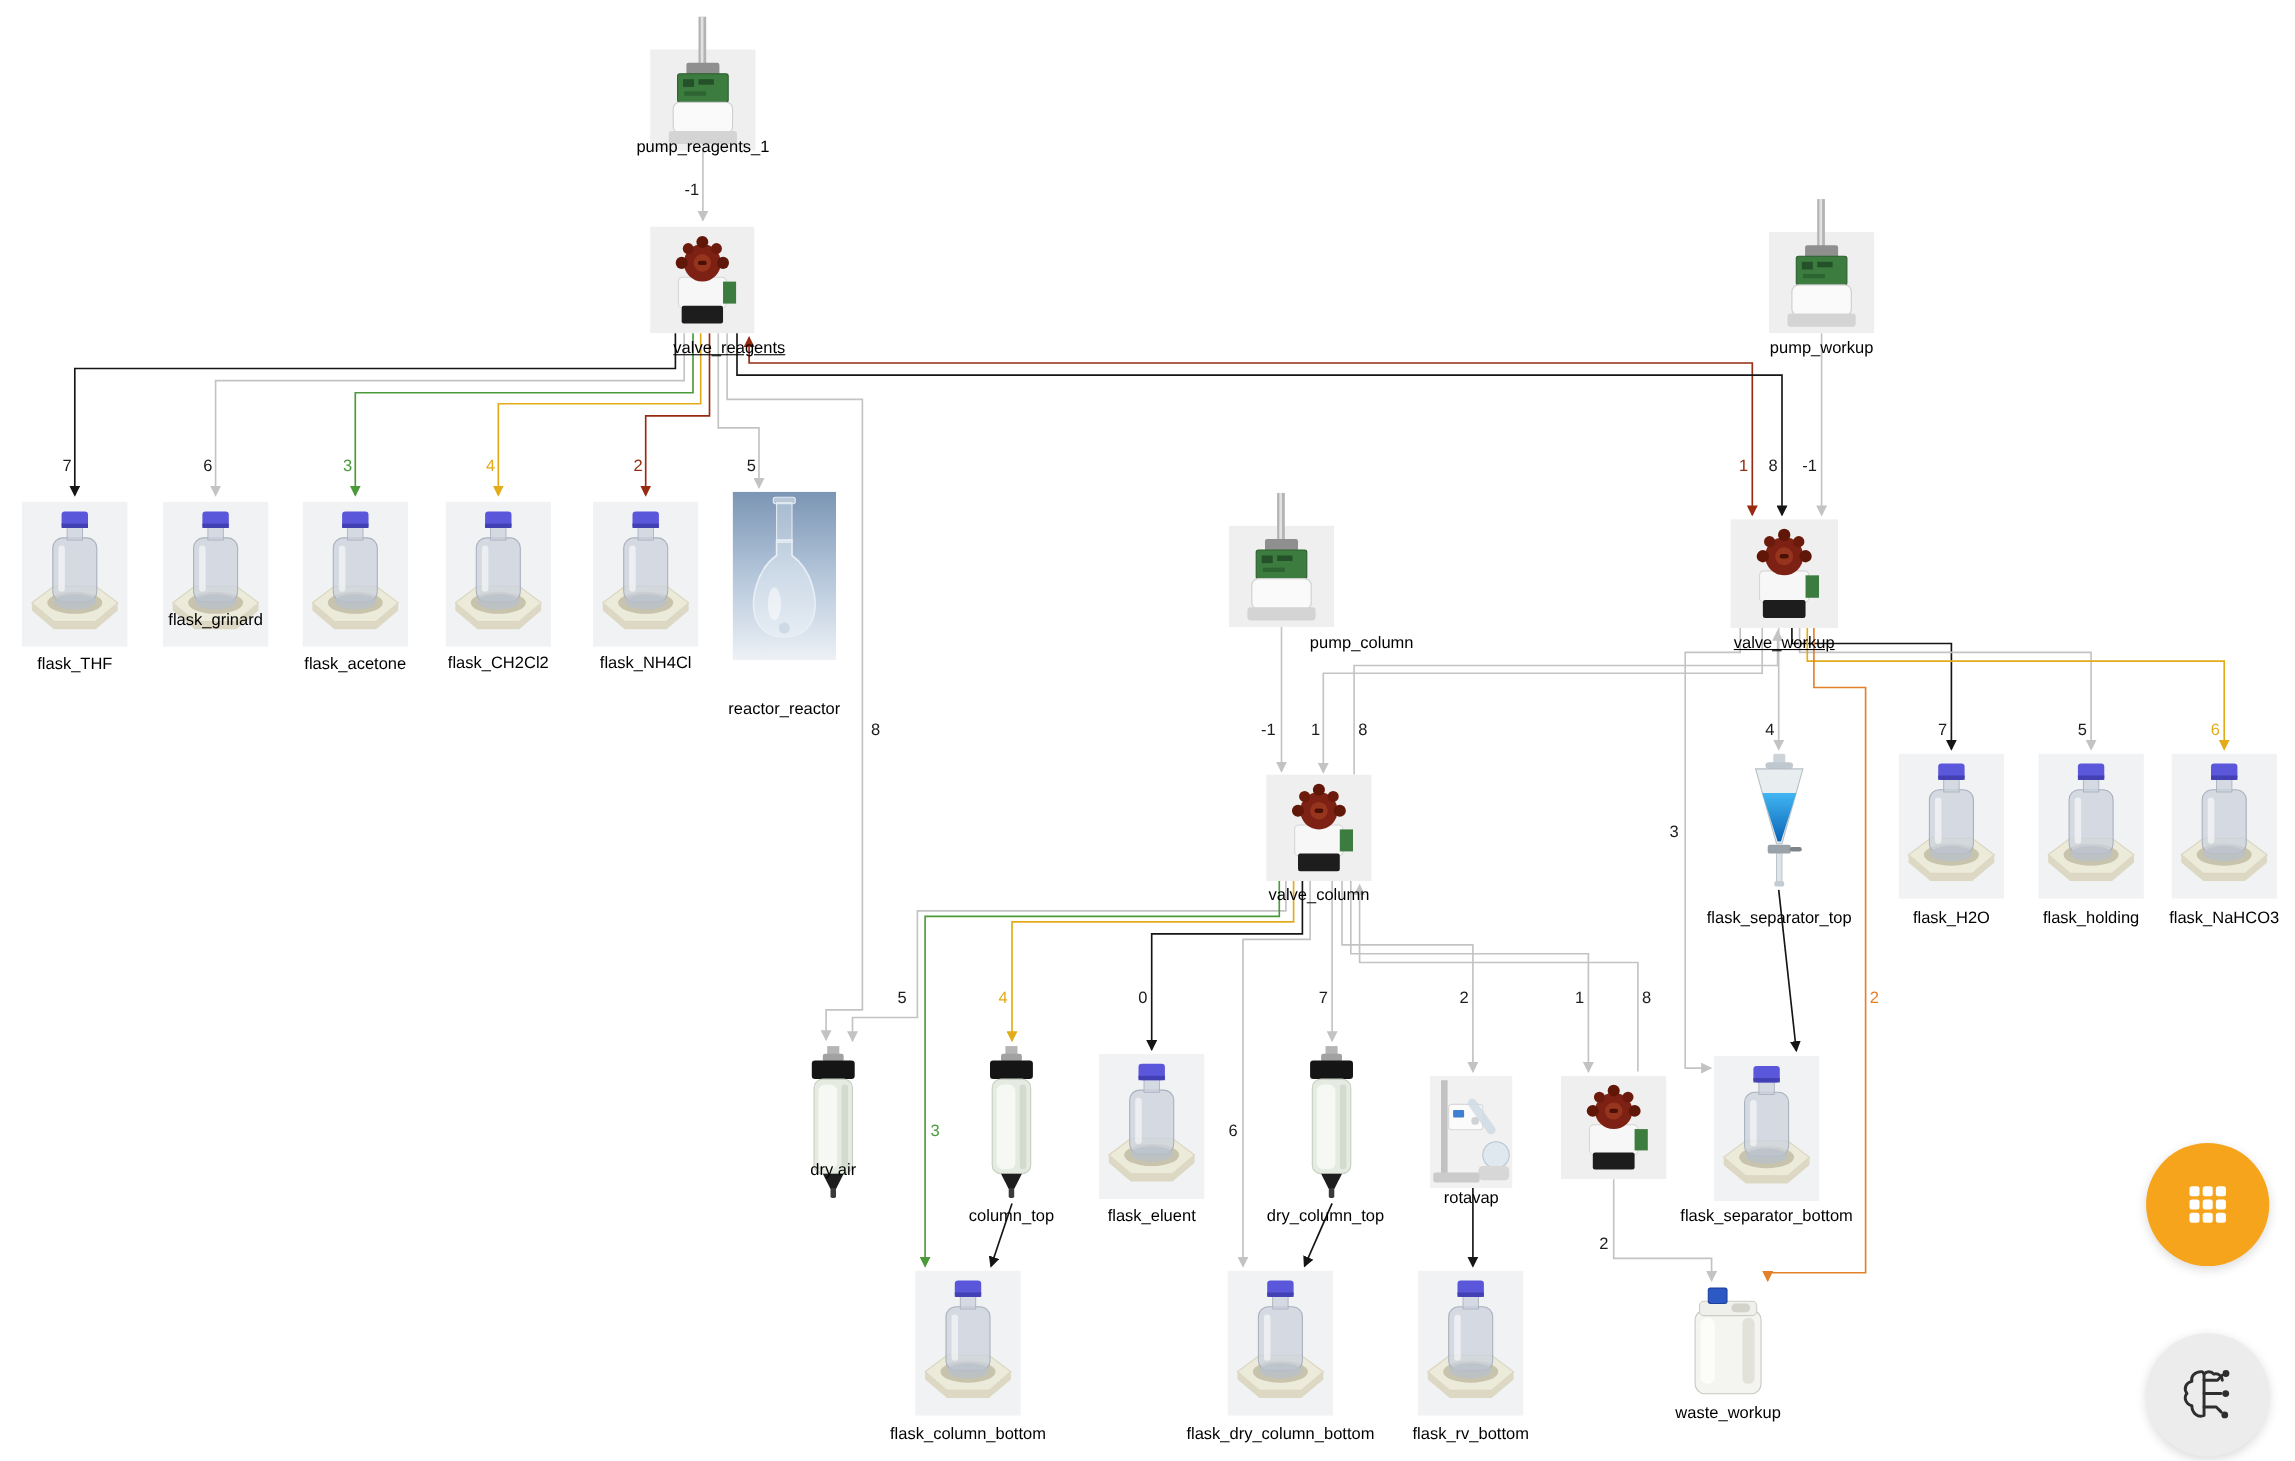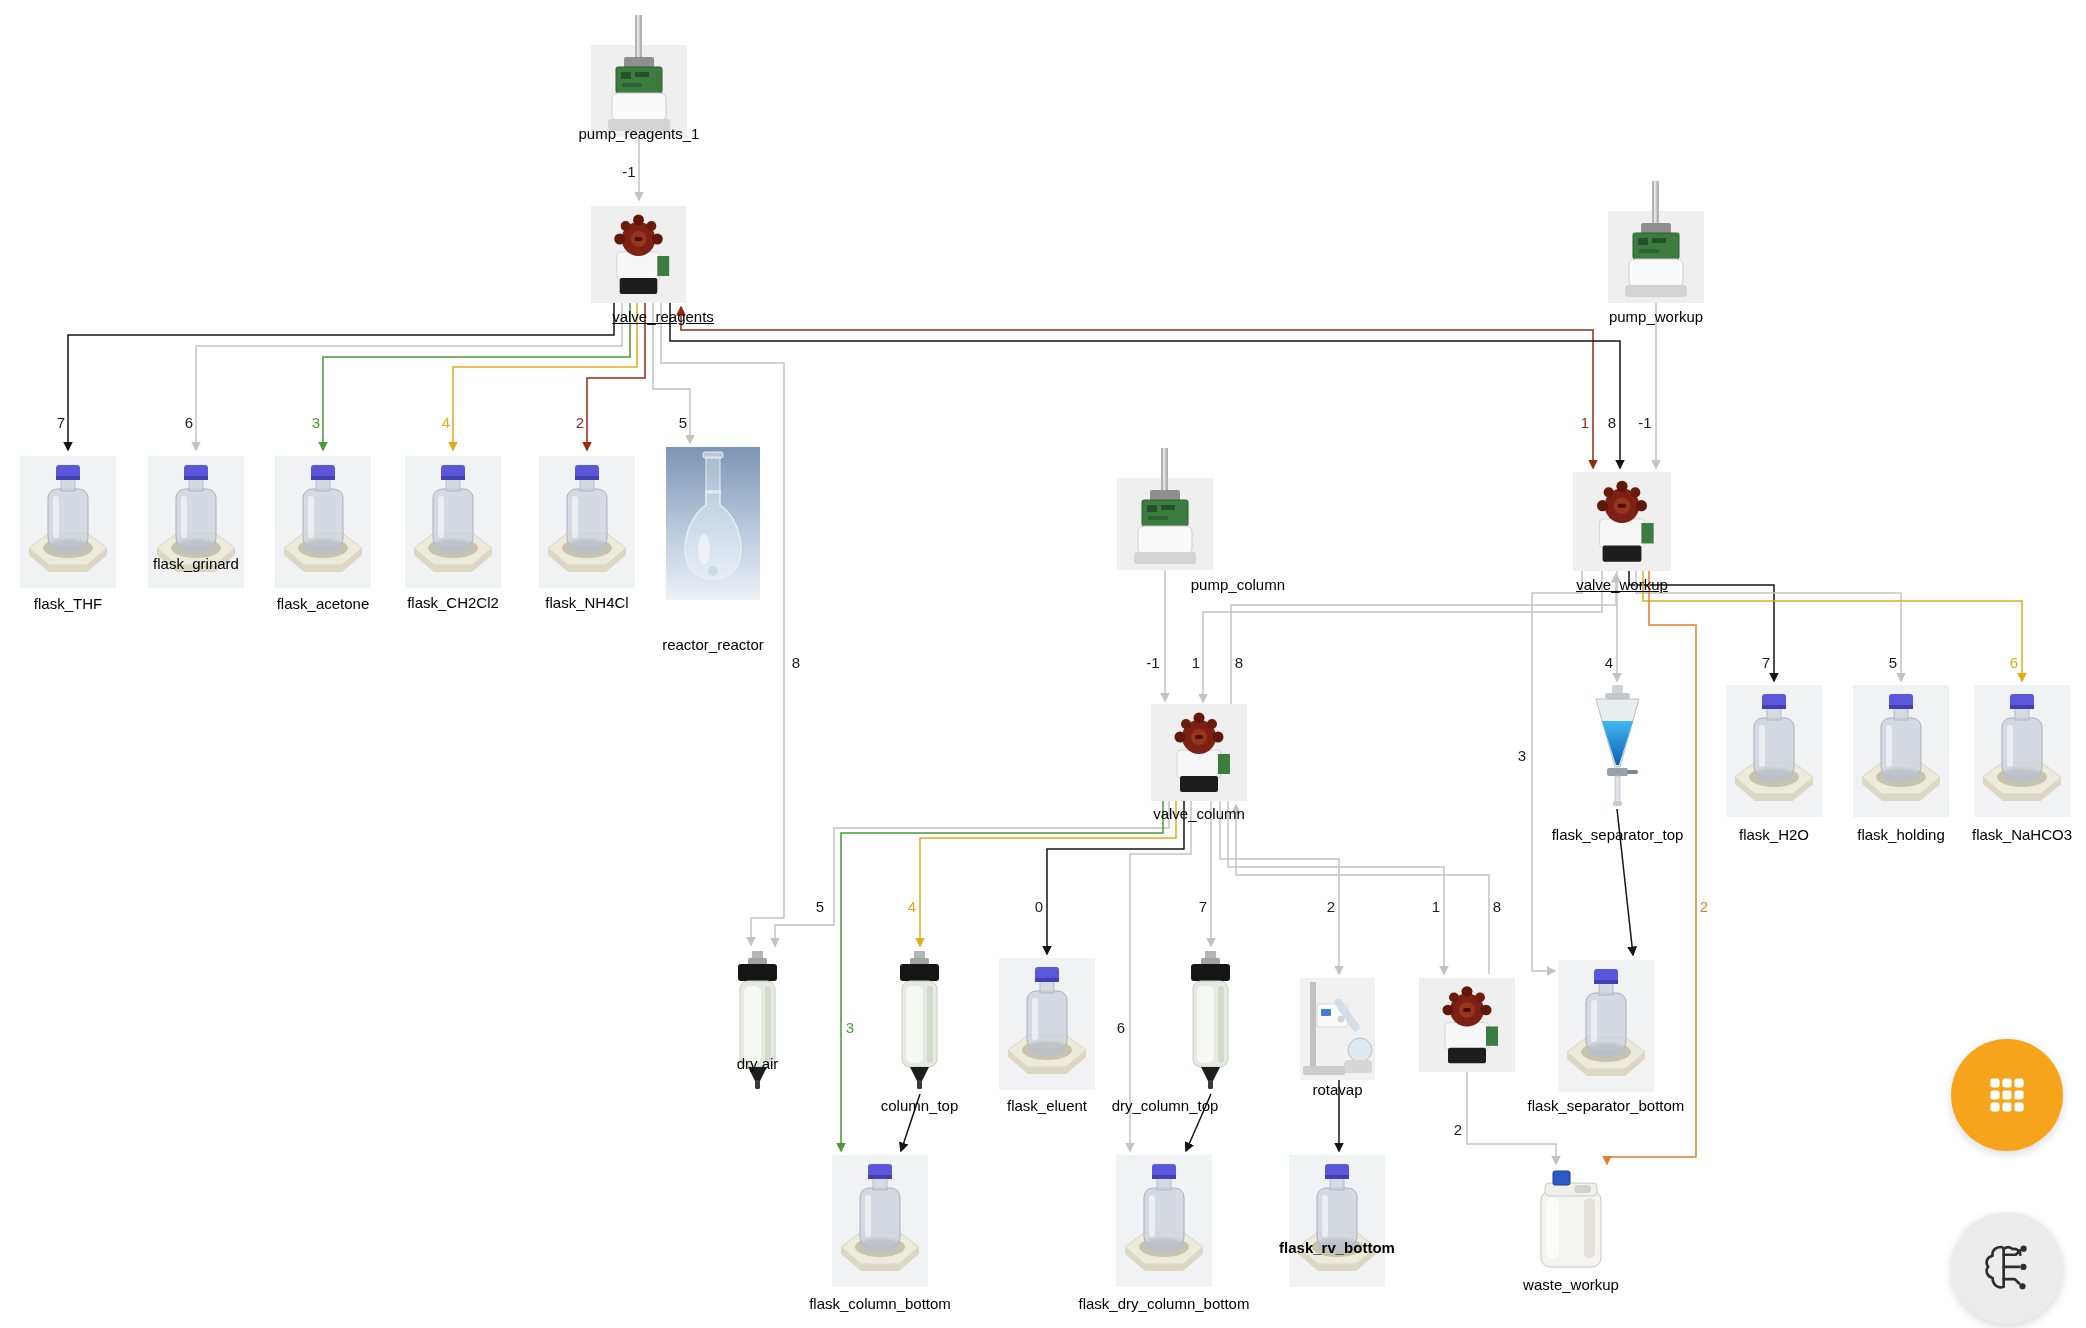--- a/index.html
+++ b/index.html
@@ -418,21 +418,21 @@
           <rect x="21" y="0" width="11" height="10" fill="#b5b5b5"></rect>
           <rect x="17" y="7" width="19" height="7" rx="2" fill="#a2a2a2"></rect>
           <rect x="7" y="13" width="39" height="17" rx="3" fill="#151515"></rect>
           <rect x="9" y="30" width="35" height="86" rx="8" fill="#e5ebe1" stroke="#c5cec1"></rect>
           <rect x="13" y="35" width="17" height="77" rx="6" fill="#f6f8f3"></rect>
           <rect x="34" y="35" width="6" height="77" rx="3" fill="#d3dbcf"></rect>
           <polygon points="17,116 36,116 29,130 24,130" fill="#1d1d1d"></polygon>
           <rect x="24" y="129" width="5" height="9" rx="1.5" fill="#3a3a3a"></rect>
         </svg>
       </div>
-      <div class="node-label" style="left: 1045px; top: 1098px;">dry_column_top</div>
+      <div class="node-label" style="left: 1085px; top: 1098px;">dry_column_top</div>
       <div class="node" style="left: 1300px; top: 978px; width: 75px; height: 102px;">
         <svg viewBox="0 0 75 102" width="100%" height="100%" preserveAspectRatio="none">
           <rect width="75" height="102" fill="#f1f1f1"></rect>
           <rect x="10" y="4" width="6" height="86" fill="#c2c2c2"></rect>
           <rect x="17" y="26" width="31" height="23" rx="3" fill="#fbfbfb" stroke="#d8d8d8"></rect>
           <rect x="21" y="31" width="10" height="7" rx="1" fill="#3f7fd4"></rect>
           <circle cx="41" cy="41" r="3.5" fill="#d2d2d2"></circle>
           <rect x="43" y="18" width="8" height="38" rx="4" transform="rotate(-35 47 37)" fill="#cfdbe4" fill-opacity="0.85"></rect>
           <circle cx="60" cy="72" r="12" fill="#dde6ee" fill-opacity="0.9" stroke="#b7c4d0"></circle>
           <rect x="44" y="82" width="28" height="13" rx="4" fill="#d7d7d7"></rect>
@@ -508,21 +508,21 @@
           <polygon points="9,92 9,99 29,116 67,116 87,99 87,92 67,109 29,109" fill="#dcd8c4"></polygon>
           <ellipse cx="48" cy="92" rx="25" ry="10" fill="#c7c3ac"></ellipse>
           <rect x="28" y="33" width="40" height="58" rx="9" fill="#ccd2dc" fill-opacity="0.78" stroke="#a9b1bd"></rect>
           <rect x="41" y="21" width="14" height="14" fill="#ccd2dc" fill-opacity="0.78" stroke="#a9b1bd" stroke-width="0.8"></rect>
           <rect x="36" y="9" width="24" height="15" rx="3" fill="#5a57db"></rect>
           <rect x="36" y="20" width="24" height="4" fill="#4340b4"></rect>
           <rect x="33" y="40" width="6" height="42" rx="3" fill="#ffffff" fill-opacity="0.55"></rect>
           <ellipse cx="48" cy="91" rx="19" ry="7" fill="#b9c0cb" fill-opacity="0.8"></ellipse>
         </svg>
       </div>
-      <div class="node-label" style="left: 1217px; top: 1240px; font-weight: bold;">flask_rv_bottom</div>
+      <div class="node-label" style="left: 1217px; top: 1296px;">flask_rv_bottom</div>
       <div class="node" style="left: 1538px; top: 1168px; width: 66px; height: 102px;">
         <svg viewBox="0 0 66 102" width="100%" height="100%" preserveAspectRatio="none">
           <rect x="3" y="23" width="60" height="76" rx="9" fill="#f4f4f0" stroke="#c8c8c2"></rect>
           <rect x="8" y="30" width="13" height="60" rx="6" fill="#fcfcfa"></rect>
           <rect x="46" y="30" width="11" height="60" rx="5" fill="#e2e2db"></rect>
           <rect x="7" y="15" width="52" height="13" rx="4" fill="#efefeb" stroke="#cdcdc7"></rect>
           <rect x="36" y="17" width="17" height="8" rx="4" fill="#d3d3cc"></rect>
           <rect x="15" y="3" width="17" height="14" rx="2" fill="#2c59c4" stroke="#1f419b"></rect>
         </svg>
       </div>

